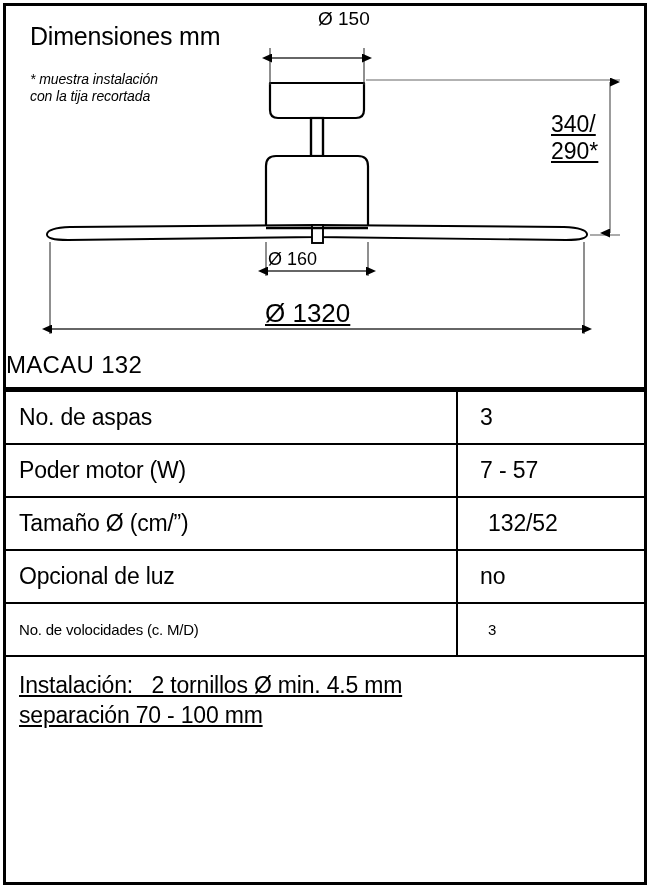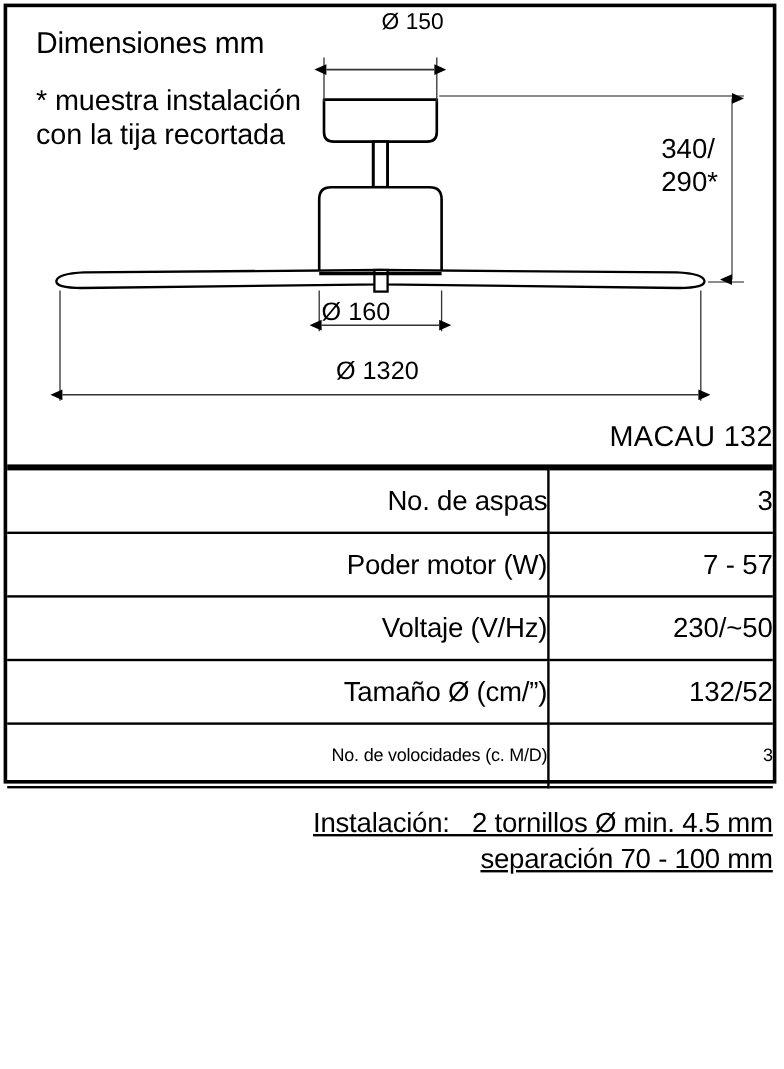--- a/index.html
+++ b/index.html
@@ -14,21 +14,21 @@
     color: #000000;
     overflow: hidden;
   }
 
   
   #spec-sheet {
     position: absolute;
     left: 3px;
     top: 3px;
     width: 644px;
-    height: 650px;
+    height: 882px;
     border: 3px solid #000000;
     box-sizing: border-box;
     background: #ffffff;
   }
 
   
   #drawing-area {
     position: absolute;
     left: 0;
     top: 0;
@@ -54,69 +54,70 @@
   }
   #title-dimensiones {
     left: 24px;
     top: 16px;
     font-size: 25px;
     letter-spacing: -0.2px;
   }
   #note-asterisk {
     left: 24px;
     top: 65px;
-    font-size: 24px;
+    font-size: 14px;
     letter-spacing: -0.1px;
+    font-style: italic;
   }
   #dim-label-150 {
     left: 274px;
     top: 2px;
     font-size: 19px;
     margin-left: 38px;
   }
   #dim-label-160 {
     left: 262px;
     top: 243px;
-    font-size: 21px;
+    font-size: 18px;
     text-align: right;
   }
   #dim-label-1320 {
-    left: 274px;
+    left: 259px;
     top: 292px;
-    font-size: 21px;
+    font-size: 26px;
+    text-decoration: underline;
   }
   #dim-label-height {
     left: 545px;
     top: 105px;
     font-size: 23px;
     text-align: left;
   }
   #model-name {
     left: 0;
     top: 345px;
     width: 638px;
-    text-align: right;
+    text-align: left;
     font-size: 24px;
     letter-spacing: 0.3px;
   }
 
   
   #spec-table {
     position: absolute;
     left: 0;
     top: 384px;
     width: 638px;
     border-collapse: collapse;
     table-layout: fixed;
   }
   #spec-table td {
     border: 2px solid #000000;
     padding: 0;
     vertical-align: middle;
-    text-align: right;
   }
   #spec-table tr > td:first-child {
     border-left: none;
   }
   #spec-table tr > td:last-child {
     border-right: none;
   }
   #spec-table tr:last-child > td {
     border-bottom: none;
   }
@@ -225,43 +226,43 @@
 
     <div class="dwg-text" id="note-asterisk" style="white-space: pre-line;">* muestra instalación
 con la tija recortada</div>
 
     <div class="dwg-text" id="dim-label-150">Ø 150</div>
 
     <div class="dwg-text" id="dim-label-160">Ø 160</div>
 
     <div class="dwg-text" id="dim-label-1320">Ø 1320</div>
 
-    <div class="dwg-text" id="dim-label-height" style="white-space: pre-line;">340/
+    <div class="dwg-text" id="dim-label-height" style="white-space: pre-line; text-decoration: underline;">340/
 290*</div>
 
     <div class="dwg-text" id="model-name">MACAU 132</div>
   </div>
 
   <table id="spec-table">
     <tbody>
       <tr>
         <td class="cell-label">No. de aspas</td>
         <td class="cell-value">3</td>
       </tr>
       <tr>
         <td class="cell-label">Poder motor (W)</td>
         <td class="cell-value">7 - 57</td>
       </tr>
       <tr>
-        <td class="cell-label">Voltaje (V/Hz)</td>
-        <td class="cell-value">230/~50</td>
-      </tr>
-      <tr>
         <td class="cell-label">Tamaño Ø (cm/”)</td>
         <td class="cell-value indent">132/52</td>
+      </tr>
+      <tr>
+        <td class="cell-label">Opcional de luz</td>
+        <td class="cell-value">no</td>
       </tr>
       <tr class="row-small">
         <td class="cell-label">No. de volocidades (c. M/D)</td>
         <td class="cell-value indent">3</td>
       </tr>
       <tr id="row-installation">
         <td colspan="2">
           <span class="install-line">Instalación:   2 tornillos Ø min. 4.5 mm</span>
           <span class="install-line">separación 70 - 100 mm</span>
         </td>

